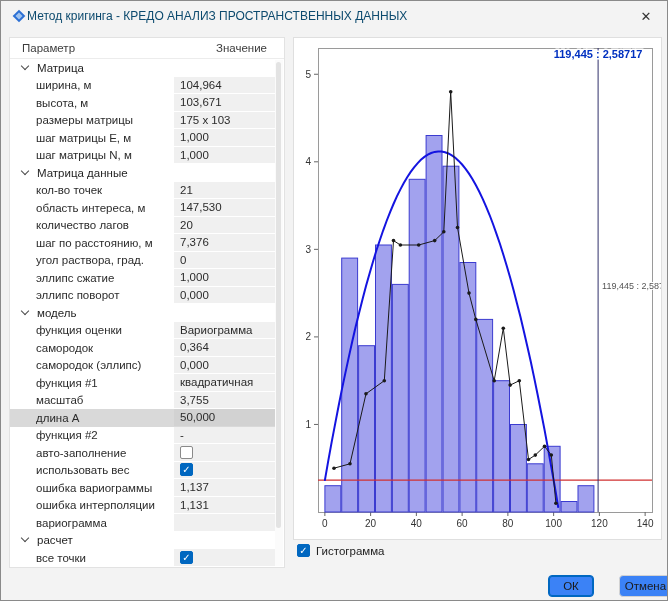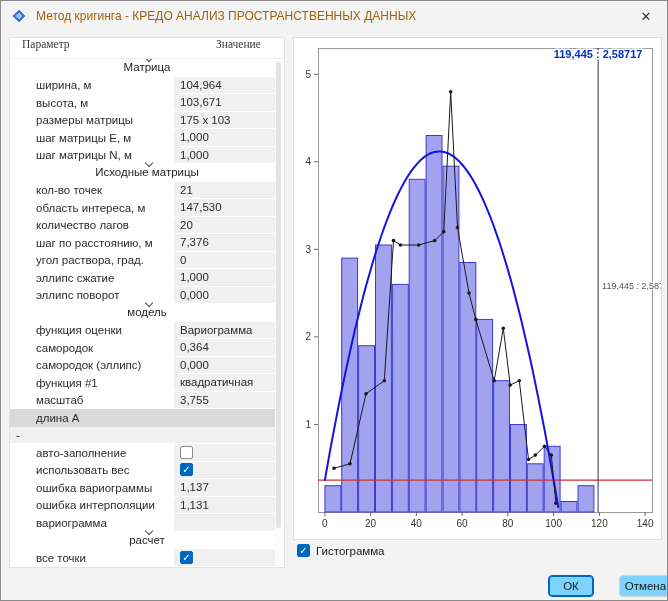--- a/index.html
+++ b/index.html
@@ -3,52 +3,52 @@
 <meta charset="utf-8">
 <style>
   * { margin:0; padding:0; box-sizing:border-box; }
   html,body { width:668px; height:601px; overflow:hidden; }
   body { font-family:"Liberation Sans", sans-serif; background:#f3f3f3; }
   .window { position:relative; width:668px; height:601px; background:#f3f3f3; border:1px solid #8a8a8a; overflow:hidden; }
 
   
   .titlebar { position:absolute; left:0; top:0; right:0; height:30px; display:flex; align-items:center; }
   .app-icon { margin-left:10px; width:16px; height:16px; flex:0 0 16px; }
-  .win-title { font-size:12px; color:#a16207; margin-left:9px; white-space:nowrap; }
+  .win-title { font-size:12px; color:#0c4a6e; white-space:nowrap; }
   .close-btn { position:absolute; right:0; top:0; width:42px; height:30px; border:none; background:transparent; font-size:13px; color:#333; cursor:pointer; }
 
   
   .param-table { position:absolute; left:8px; top:36px; width:276px; height:531px; background:#fff; border:1px solid #e2e2e2; overflow:hidden; }
-  .thead { display:flex; height:21px; align-items:flex-start; border-bottom:1px solid #ececec; color:#3c3c3c; font-size:11.5px;font-family:Liberation Serif, serif; }
+  .thead { display:flex; height:21px; align-items:center; border-bottom:1px solid #ececec; color:#3c3c3c; font-size:11.5px; }
   .thead .h1 { width:164px; padding-left:12px; }
   .thead .h2 { padding-left:6px;margin-left:36px; }
   .tbody { position:absolute; left:0; top:21px; right:9px; bottom:0; overflow:hidden; }
   .trow { display:flex; height:17.5px; align-items:center; font-size:11.5px; color:#2b2b2b; }
   .trow .pcell { width:164px; padding-left:26px; white-space:nowrap; overflow:hidden; }
   .trow .vcell { flex:1; height:16.5px; margin-bottom:1px; background:#f0f0f0; display:flex; align-items:center; padding-left:6px; white-space:nowrap; overflow:hidden; }
-  .trow.section { color:#1f1f1f;flex-direction:column; }
+  .trow.section { color:#1f1f1f; }
   .trow.section .chev { width:6px; height:6px; border-right:1.4px solid #4a4a4a; border-bottom:1.4px solid #4a4a4a; transform:rotate(45deg); margin-left:12px; margin-top:-4px; flex:0 0 6px; }
   .trow.section .slabel { margin-left:9px; }
   .trow.selected { background:#d9d9d9; }
   .trow.selected .vcell { background:#d2d2d2; }
   .cbox { width:13px; height:13px; border:1px solid #8a8a8a; border-radius:2px; background:#fff; font-size:10px; line-height:12px; text-align:center; color:#fff; }
   .cbox.on { background:#0067c0; border-color:#0067c0; }
   .table-scrollbar { position:absolute; right:1px; top:22px; bottom:1px; width:8px; background:#fbfbfb; }
   .table-scrollbar .thumb { position:absolute; left:1px; top:2px; width:5px; height:92%; background:#e3e3e3; border-radius:3px; }
 
   
   .chart-panel { position:absolute; left:292px; top:36px; width:369px; height:503px; background:#fff; border:1px solid #dfdfdf; }
   .chart-panel svg { font-family:"Liberation Sans", sans-serif; display:block; }
 
   
   .legend-check { position:absolute; left:296px; top:543px; display:flex; align-items:center; font-size:11.5px; color:#222; cursor:pointer; }
   .legend-check .cbox { margin-right:6px; }
 
   
-  .btn { position:absolute; top:574px; height:22px; font-size:11.5px; color:#1b1b1b; background:#7dd3fc; border:1px solid #d2d2d2; border-radius:4px; cursor:pointer; font-family:"Liberation Sans", sans-serif; }
+  .btn { position:absolute; top:574px; height:22px; font-size:11.5px; color:#1b1b1b; background:#3b82f6; border:1px solid #d2d2d2; border-radius:4px; cursor:pointer; font-family:"Liberation Sans", sans-serif; }
   .btn.ok { left:547px; width:46px; border:1px solid #0067c0; box-shadow:0 0 0 1px #0067c0 inset; }
   .btn.cancel { left:618px; width:53px; }
 </style>
 </head>
 <body>
 
 <div class="window">
 
   <div class="titlebar">
     <span class="app-icon">
@@ -96,21 +96,21 @@
           </span>
         </div>
         <div class="trow">
           <span class="pcell">шаг матрицы N, м</span>
           <span class="vcell">
             <span>1,000</span>
           </span>
         </div>
         <div class="trow section">
           <span class="chev"></span>
-          <span class="slabel">Исходные матрицы</span>
+          <span class="slabel">Матрица данные</span>
         </div>
         <div class="trow">
           <span class="pcell">кол-во точек</span>
           <span class="vcell">
             <span>21</span>
           </span>
         </div>
         <div class="trow">
           <span class="pcell">область интереса, м</span>
           <span class="vcell">
@@ -176,22 +176,26 @@
           </span>
         </div>
         <div class="trow">
           <span class="pcell">масштаб</span>
           <span class="vcell">
             <span>3,755</span>
           </span>
         </div>
         <div class="trow selected">
           <span class="pcell">длина A</span>
-        </div>
-        <div class="trow">
+          <span class="vcell">
+            <span>50,000</span>
+          </span>
+        </div>
+        <div class="trow">
+          <span class="pcell">функция #2</span>
           <span class="vcell">
             <span>-</span>
           </span>
         </div>
         <div class="trow">
           <span class="pcell">авто-заполнение</span>
           <span class="vcell">
             <span class="cbox"></span>
           </span>
         </div>

